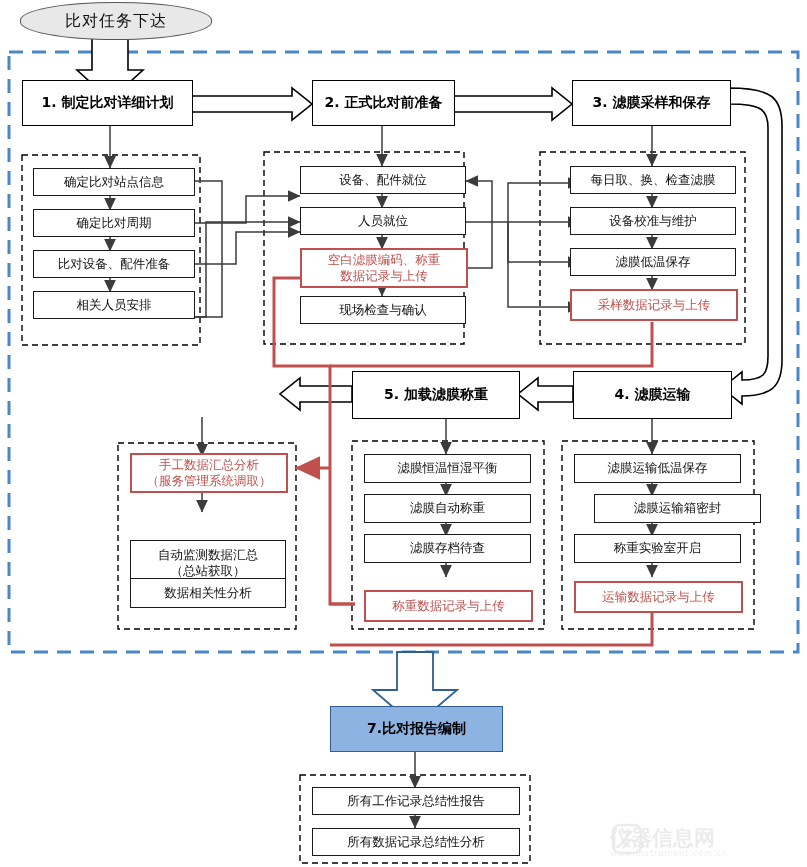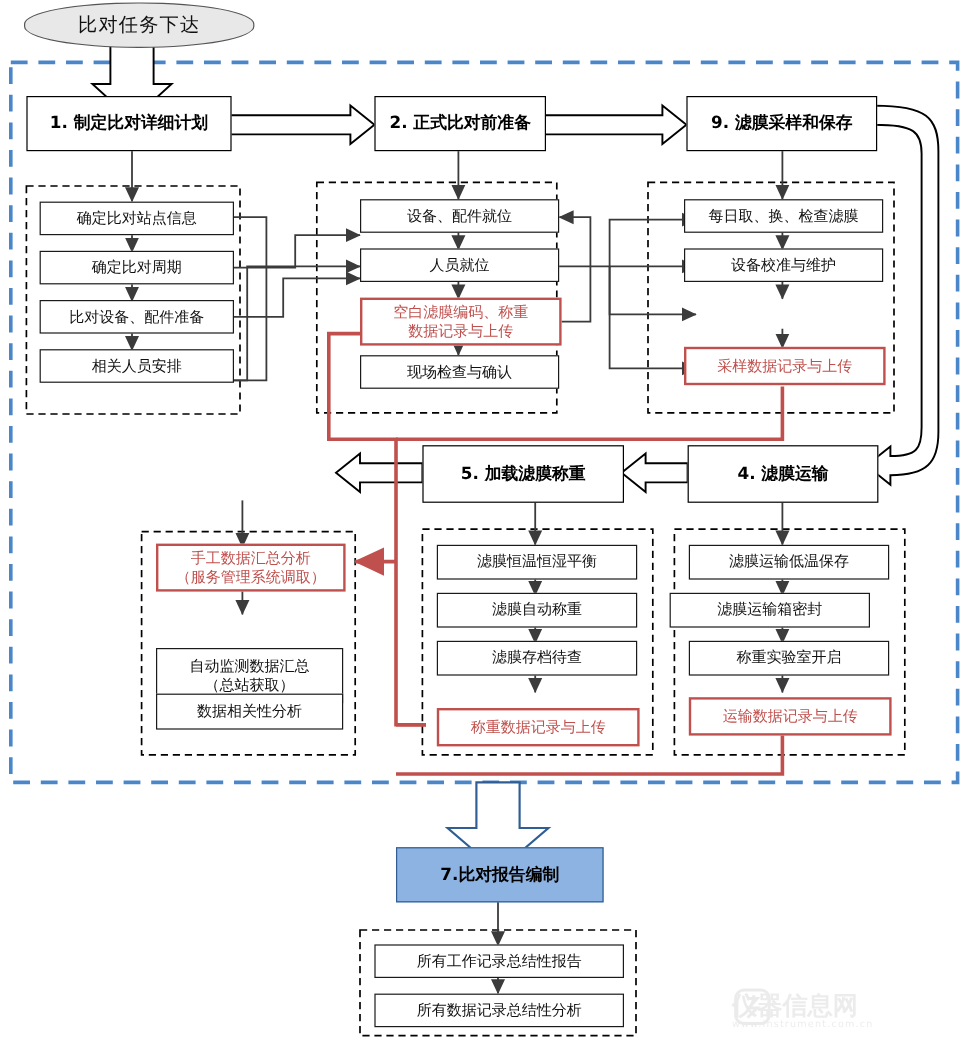--- a/index.html
+++ b/index.html
@@ -126,21 +126,21 @@
     <span style="font-size:16px;color:#111;letter-spacing:1px;">比对任务下达</span>
   </div>
 
   <div class="pbox" style="position:absolute;left:22px;top:80px;width:169px;height:44px;border:1.8px solid #000;background:#fff;display:flex;align-items:center;justify-content:center;">
     <span style="font-size:14px;font-weight:bold;color:#000;">1. 制定比对详细计划</span>
   </div>
   <div class="pbox" style="position:absolute;left:312px;top:80px;width:141px;height:44px;border:1.8px solid #000;background:#fff;display:flex;align-items:center;justify-content:center;">
     <span style="font-size:14px;font-weight:bold;color:#000;">2. 正式比对前准备</span>
   </div>
   <div class="pbox" style="position:absolute;left:572px;top:80px;width:157px;height:44px;border:1.8px solid #000;background:#fff;display:flex;align-items:center;justify-content:center;">
-    <span style="font-size:14px;font-weight:bold;color:#000;">9. 滤膜采样和保存</span>
+    <span style="font-size:14px;font-weight:bold;color:#000;">3. 滤膜采样和保存</span>
   </div>
   <div class="pbox" style="position:absolute;left:573px;top:371px;width:157px;height:46px;border:1.8px solid #000;background:#fff;display:flex;align-items:center;justify-content:center;">
     <span style="font-size:14px;font-weight:bold;color:#000;">4. 滤膜运输</span>
   </div>
   <div class="pbox" style="position:absolute;left:352px;top:371px;width:166px;height:46px;border:1.8px solid #000;background:#fff;display:flex;align-items:center;justify-content:center;">
     <span style="font-size:14px;font-weight:bold;color:#000;">5. 加载滤膜称重</span>
   </div>
   <div class="pbox" style="position:absolute;left:330px;top:706px;width:171px;height:44px;border:1.8px solid #2f5d94;background:#8db3e2;display:flex;align-items:center;justify-content:center;">
     <span style="font-size:14px;font-weight:bold;color:#000;">7.比对报告编制</span>
   </div>
@@ -171,20 +171,23 @@
   <div style="position:absolute;left:300px;top:296px;width:164px;height:26px;border:1.6px solid #1a1a1a;background:#fff;display:flex;align-items:center;justify-content:center;">
     <span style="font-size:12.5px;color:#111;">现场检查与确认</span>
     </div>
 
   <div style="position:absolute;left:570px;top:166px;width:164px;height:26px;border:1.6px solid #1a1a1a;background:#fff;display:flex;align-items:center;justify-content:center;">
     <span style="font-size:12.5px;color:#111;">每日取、换、检查滤膜</span>
     </div>
   <div style="position:absolute;left:570px;top:207px;width:164px;height:26px;border:1.6px solid #1a1a1a;background:#fff;display:flex;align-items:center;justify-content:center;">
     <span style="font-size:12.5px;color:#111;">设备校准与维护</span>
     </div>
+  <div style="position:absolute;left:570px;top:248px;width:164px;height:26px;border:1.6px solid #1a1a1a;background:#fff;display:flex;align-items:center;justify-content:center;">
+    <span style="font-size:12.5px;color:#111;">滤膜低温保存</span>
+    </div>
   <div style="position:absolute;left:570px;top:289px;width:164px;height:28px;border:2px solid #c0504d;background:#fff;display:flex;align-items:center;justify-content:center;">
     <span style="font-size:12.5px;color:#c0504d;">采样数据记录与上传</span>
     </div>
 
   <div style="position:absolute;left:130px;top:453px;width:154px;height:36px;border:2px solid #c0504d;background:#fff;display:flex;align-items:center;justify-content:center;text-align:center;line-height:1.25;">
     <span style="font-size:12.5px;color:#c0504d;white-space:pre-line;">手工数据汇总分析
 （服务管理系统调取）</span>
     </div>
   <div style="position:absolute;left:130px;top:512px;width:154px;height:44px;border:1.6px solid #1a1a1a;background:#fff;display:flex;align-items:center;justify-content:center;text-align:center;line-height:1.25;margin-top:28px;">
     <span style="font-size:12.5px;color:#111;white-space:pre-line;">自动监测数据汇总
@@ -203,21 +206,21 @@
   <div style="position:absolute;left:364px;top:534px;width:165px;height:27px;border:1.6px solid #1a1a1a;background:#fff;display:flex;align-items:center;justify-content:center;">
     <span style="font-size:12.5px;color:#111;">滤膜存档待查</span>
     </div>
   <div style="position:absolute;left:364px;top:590px;width:165px;height:28px;border:2px solid #c0504d;background:#fff;display:flex;align-items:center;justify-content:center;">
     <span style="font-size:12.5px;color:#c0504d;">称重数据记录与上传</span>
     </div>
 
   <div style="position:absolute;left:574px;top:454px;width:165px;height:27px;border:1.6px solid #1a1a1a;background:#fff;display:flex;align-items:center;justify-content:center;">
     <span style="font-size:12.5px;color:#111;">滤膜运输低温保存</span>
     </div>
-  <div style="position:absolute;left:558px;top:494px;width:165px;height:27px;border:1.6px solid #1a1a1a;background:#fff;display:flex;align-items:center;justify-content:center;">
+  <div style="position:absolute;left:594px;top:494px;width:165px;height:27px;border:1.6px solid #1a1a1a;background:#fff;display:flex;align-items:center;justify-content:center;">
     <span style="font-size:12.5px;color:#111;">滤膜运输箱密封</span>
     </div>
   <div style="position:absolute;left:574px;top:534px;width:165px;height:27px;border:1.6px solid #1a1a1a;background:#fff;display:flex;align-items:center;justify-content:center;">
     <span style="font-size:12.5px;color:#111;">称重实验室开启</span>
     </div>
   <div style="position:absolute;left:574px;top:581px;width:165px;height:28px;border:2px solid #c0504d;background:#fff;display:flex;align-items:center;justify-content:center;">
     <span style="font-size:12.5px;color:#c0504d;">运输数据记录与上传</span>
     </div>
 
   <div style="position:absolute;left:312px;top:787px;width:206px;height:26px;border:1.6px solid #1a1a1a;background:#fff;display:flex;align-items:center;justify-content:center;">

